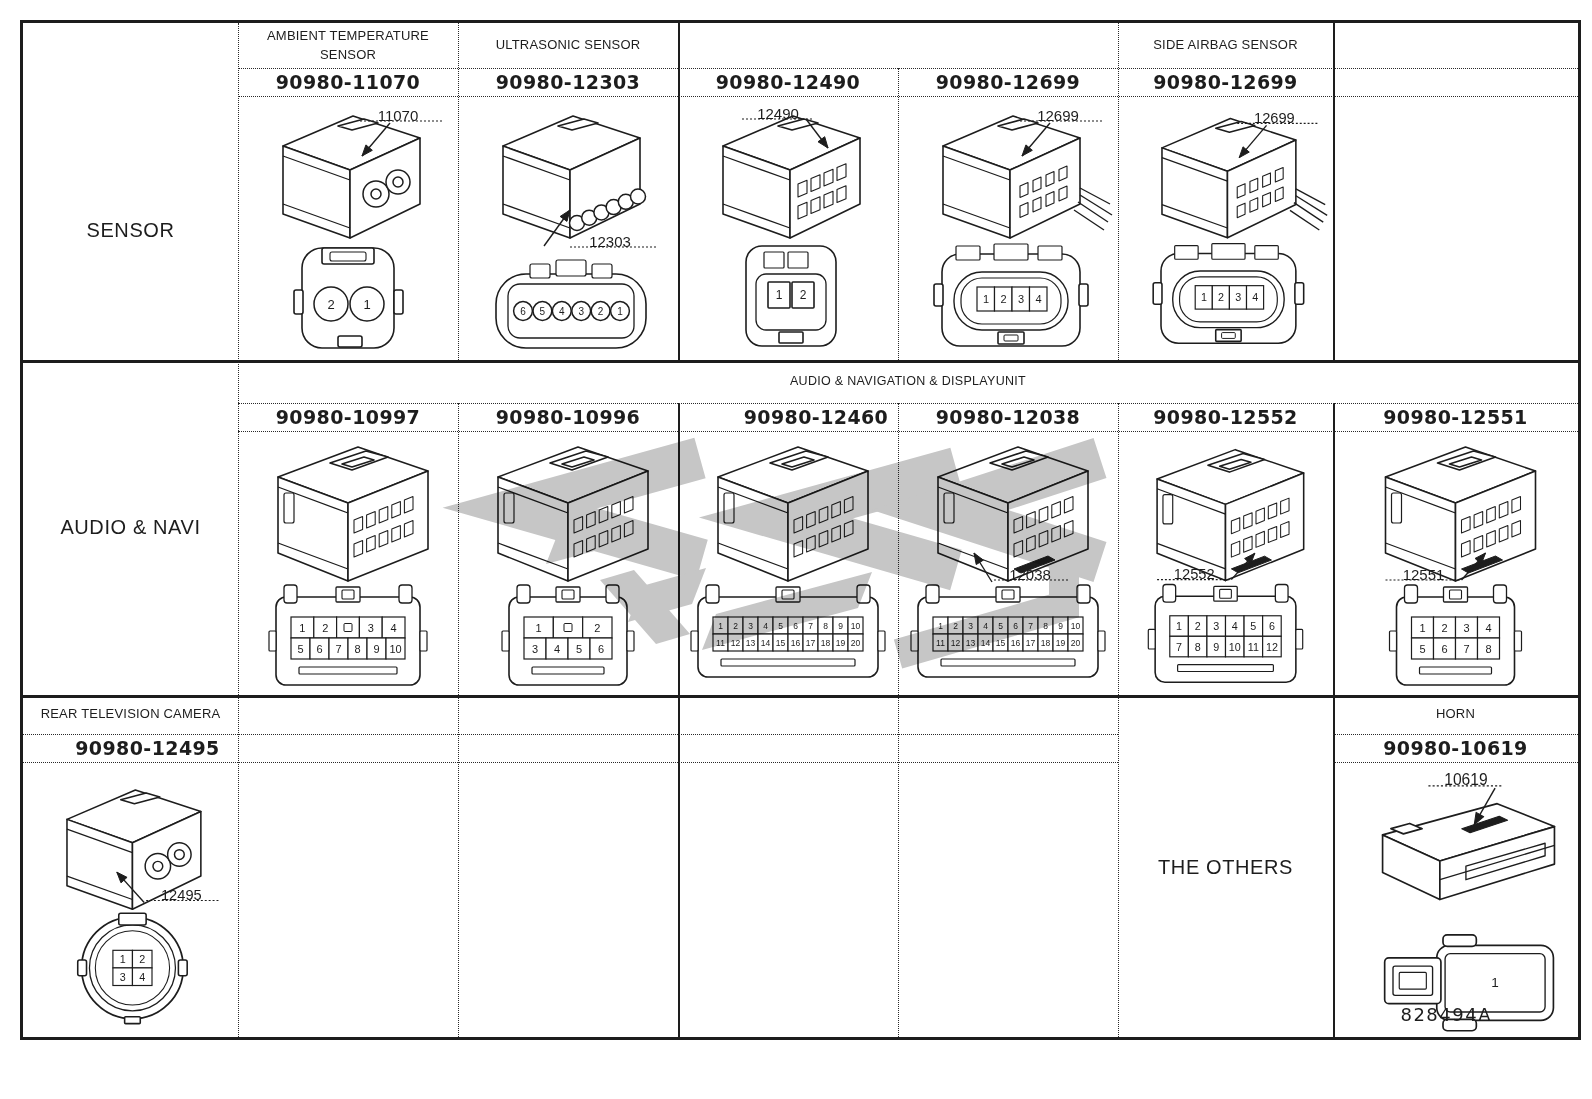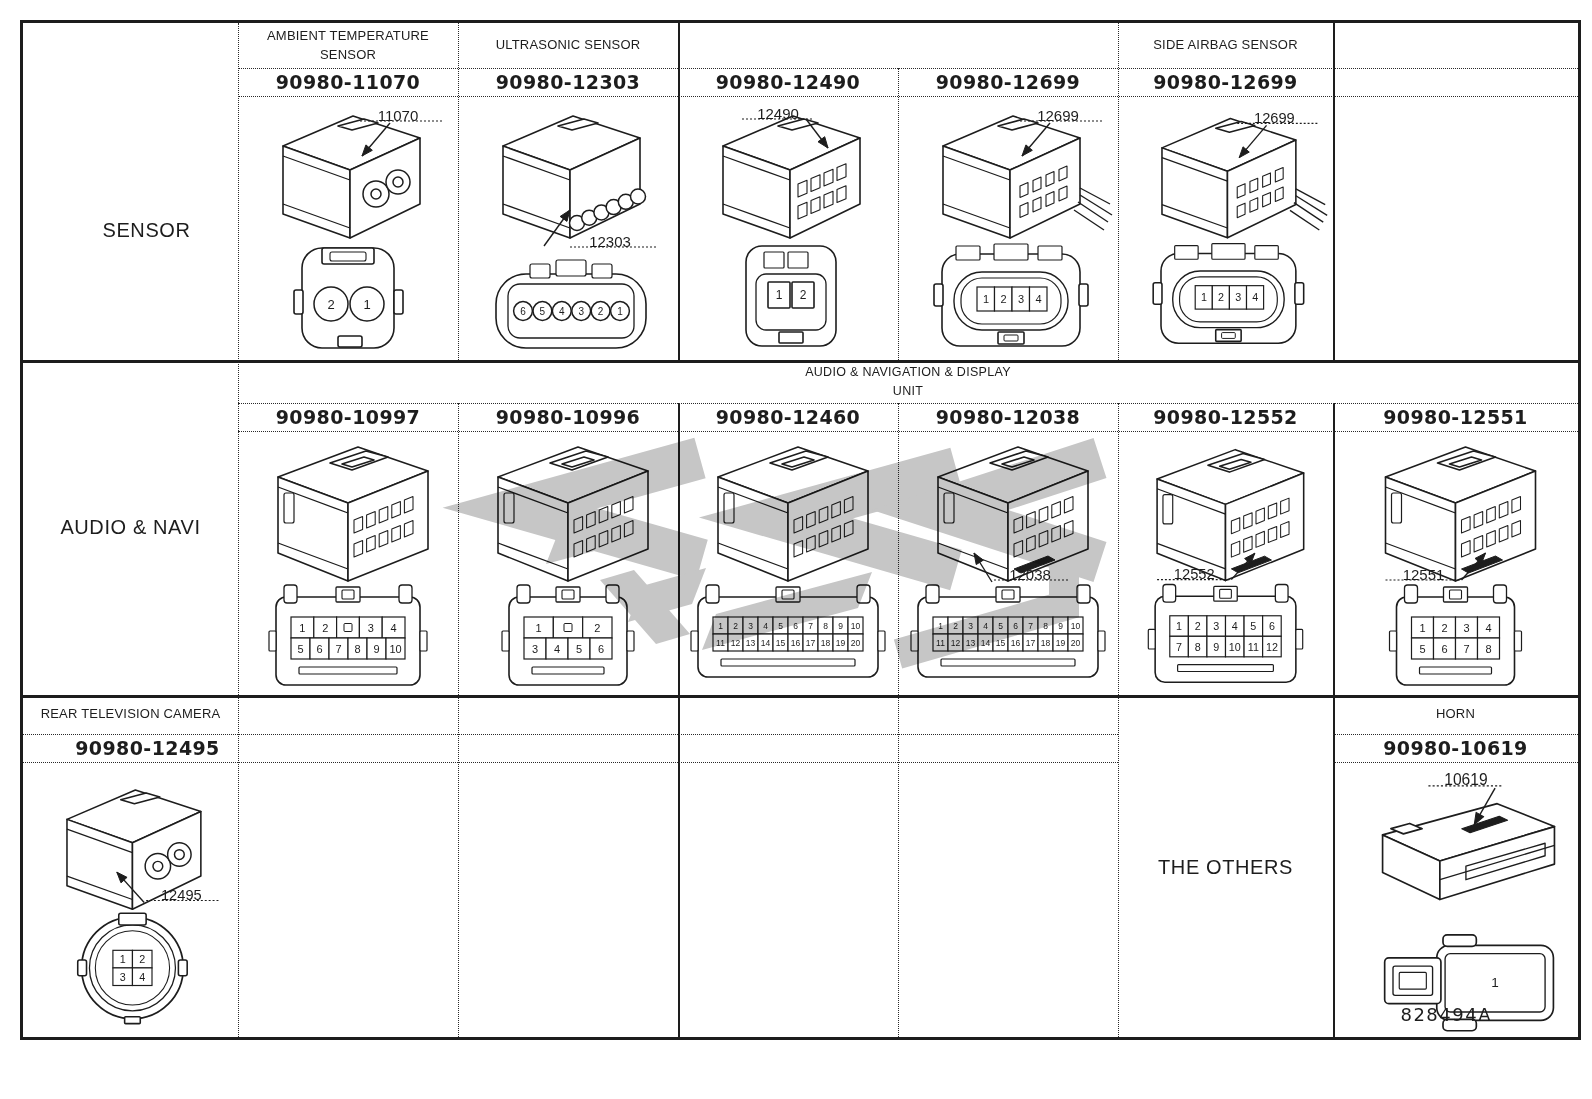--- a/index.html
+++ b/index.html
@@ -11,21 +11,21 @@
   .gl.v.d{border-left:1px dotted #2a2a2a;width:0;}
   .gl.v.s2{border-left:2px solid #1d1d1d;width:0;}
   .gl.h.d{border-top:1px dotted #2a2a2a;height:0;}
   .gl.h.s3{border-top:3px solid #1d1d1d;height:0;}
   .hdr{position:absolute;display:flex;align-items:center;justify-content:center;
        text-align:center;font-size:13px;line-height:1.4;letter-spacing:.2px;padding:0 16px;box-sizing:border-box;}
   .pn{position:absolute;display:flex;align-items:center;justify-content:center;
       font-family:"DejaVu Sans",sans-serif;font-weight:700;font-size:19px;letter-spacing:.4px;}
   .rowlab{position:absolute;display:flex;align-items:center;justify-content:center;
       font-size:20px;letter-spacing:.6px;text-align:center;}
-  .band{position:absolute;display:flex;flex-direction:column;align-items:center;justify-content:center;
+  .band{position:absolute;display:flex;flex-direction:row;align-items:center;justify-content:center;
       font-size:12.5px;line-height:1.5;letter-spacing:.3px;}
   .draw{position:absolute;}
   svg text{font-family:"Liberation Sans",sans-serif;fill:#1d1d1d;}
   .wm{position:absolute;left:0;top:0;mix-blend-mode:multiply;pointer-events:none;}
   .docnum{position:absolute;right:100px;top:1004px;font-size:18px;letter-spacing:1.5px;
       font-family:"DejaVu Sans",sans-serif;margin-left:13px;}
 </style>
 </head>
 <body>
 
@@ -45,21 +45,21 @@
       <div class="gl h d" style="left: 215px; top: 45px; width: 1340px; height: 0px;"></div>
       <div class="gl h d" style="left: 215px; top: 73px; width: 1340px; height: 0px;"></div>
       <div class="gl h s3" style="left: 0px; top: 337px; width: 1555px; height: 0px;"></div>
       <div class="gl h d" style="left: 215px; top: 380px; width: 1340px; height: 0px;"></div>
       <div class="gl h d" style="left: 215px; top: 408px; width: 1340px; height: 0px;"></div>
       <div class="gl h s3" style="left: 0px; top: 672px; width: 1555px; height: 0px;"></div>
       <div class="gl h d" style="left: 0px; top: 711px; width: 1095px; height: 0px;"></div>
       <div class="gl h d" style="left: 1310px; top: 711px; width: 245px; height: 0px;"></div>
       <div class="gl h d" style="left: 0px; top: 739px; width: 1095px; height: 0px;"></div>
       <div class="gl h d" style="left: 1310px; top: 739px; width: 245px; height: 0px;"></div>
-      <div class="rowlab" style="left: 0px; top: 0px; width: 215px; height: 415px; margin-left: 16px;">SENSOR</div>
+      <div class="rowlab" style="left: 0px; top: 0px; width: 215px; height: 415px;">SENSOR</div>
       <div class="rowlab" style="left: 0px; top: 337px; width: 215px; height: 335px;">AUDIO &amp; NAVI</div>
       <div class="rowlab" style="left: 1095px; top: 672px; width: 215px; height: 280px; margin-top: 32px;">THE OTHERS</div>
       <div class="band" style="left: 215px; top: 337px; width: 1340px; height: 43px;">
         <div>AUDIO &amp; NAVIGATION &amp; DISPLAY</div>
         <div>UNIT</div>
       </div>
       <div class="hdr" style="left: 215px; top: 0px; width: 220px; height: 45px;">AMBIENT TEMPERATURE SENSOR</div>
       <div class="hdr" style="left: 435px; top: 0px; width: 220px; height: 45px;">ULTRASONIC SENSOR</div>
       <div class="hdr" style="left: 1095px; top: 0px; width: 215px; height: 45px;">SIDE AIRBAG SENSOR</div>
       <div class="pn" style="left: 215px; top: 45px; width: 220px; height: 28px;">90980-11070</div>
@@ -366,21 +366,21 @@
             <text x="77" y="217.5" text-anchor="middle" dominant-baseline="central" font-size="11">3</text>
             <rect x="88" y="207" width="22" height="21" rx="0" fill="#fff" stroke="#1d1d1d" stroke-width="1.2"></rect>
             <text x="99" y="217.5" text-anchor="middle" dominant-baseline="central" font-size="11">4</text>
             <rect x="110" y="207" width="22" height="21" rx="0" fill="#fff" stroke="#1d1d1d" stroke-width="1.2"></rect>
             <text x="121" y="217.5" text-anchor="middle" dominant-baseline="central" font-size="11">5</text>
             <rect x="132" y="207" width="22" height="21" rx="0" fill="#fff" stroke="#1d1d1d" stroke-width="1.2"></rect>
             <text x="143" y="217.5" text-anchor="middle" dominant-baseline="central" font-size="11">6</text>
             <rect x="74" y="236" width="72" height="7" rx="1" fill="#fff" stroke="#1d1d1d" stroke-width="1.2"></rect>
           </g>
         </svg></div>
-      <div class="pn" style="left: 655px; top: 380px; width: 220px; height: 28px;">90980-12460</div>
+      <div class="pn" style="left: 655px; top: 380px; width: 220px; height: 28px; padding-left: 28px;">90980-12460</div>
       <div class="draw" style="left: 655px; top: 408px; width: 220px; height: 264px;"><svg width="220" height="264" viewBox="0 0 220 264" preserveAspectRatio="xMidYMid meet">
           <g>
             <polygon points="40,46 120,16 190,40 110,72" fill="#fff" stroke="#1d1d1d" stroke-width="1.6" stroke-linejoin="round"></polygon>
             <polygon points="40,46 110,72 110,150 40,122" fill="#fff" stroke="#1d1d1d" stroke-width="1.6" stroke-linejoin="round"></polygon>
             <polygon points="110,72 190,40 190,118 110,150" fill="#fff" stroke="#1d1d1d" stroke-width="1.6" stroke-linejoin="round"></polygon>
             <polygon points="92,32 128,20 150,26 114,39" fill="#fff" stroke="#1d1d1d" stroke-width="1.6" stroke-linejoin="round"></polygon>
             <polygon points="104,33 126,26 136,29 114,36" fill="#fff" stroke="#1d1d1d" stroke-width="1.6" stroke-linejoin="round"></polygon>
             <line x1="40" y1="56" x2="110" y2="82" stroke="#1d1d1d" stroke-width="1.3"></line>
             <line x1="40" y1="112" x2="110" y2="138" stroke="#1d1d1d" stroke-width="1.3"></line>
             <rect x="46" y="62" width="10" height="30" rx="2" fill="#fff" stroke="#1d1d1d" stroke-width="1.2"></rect>

